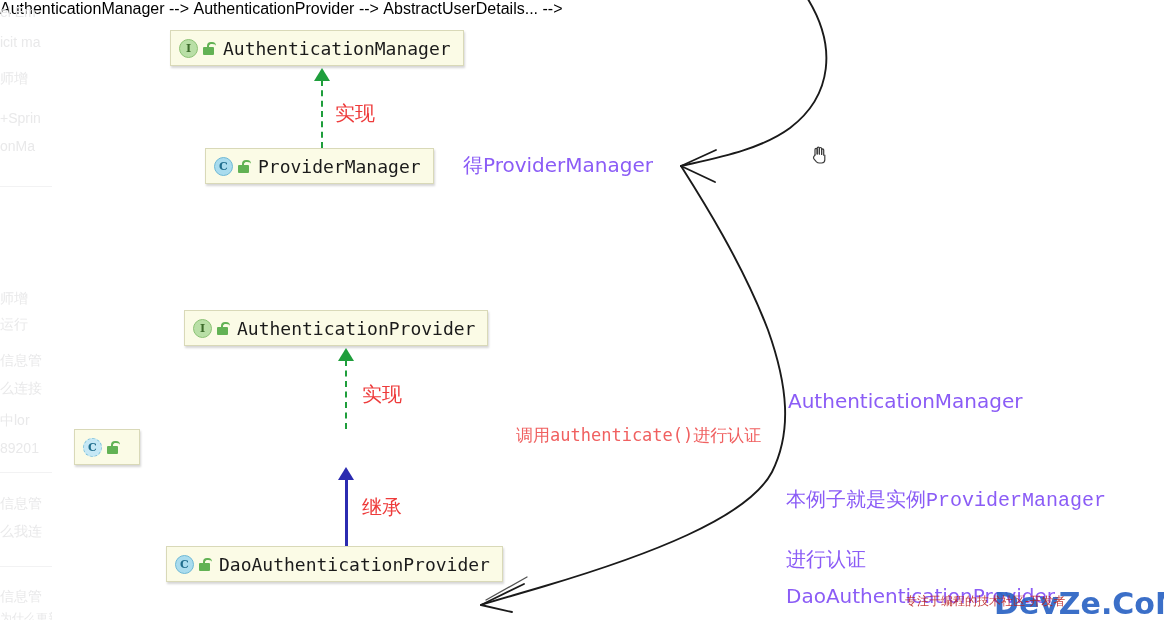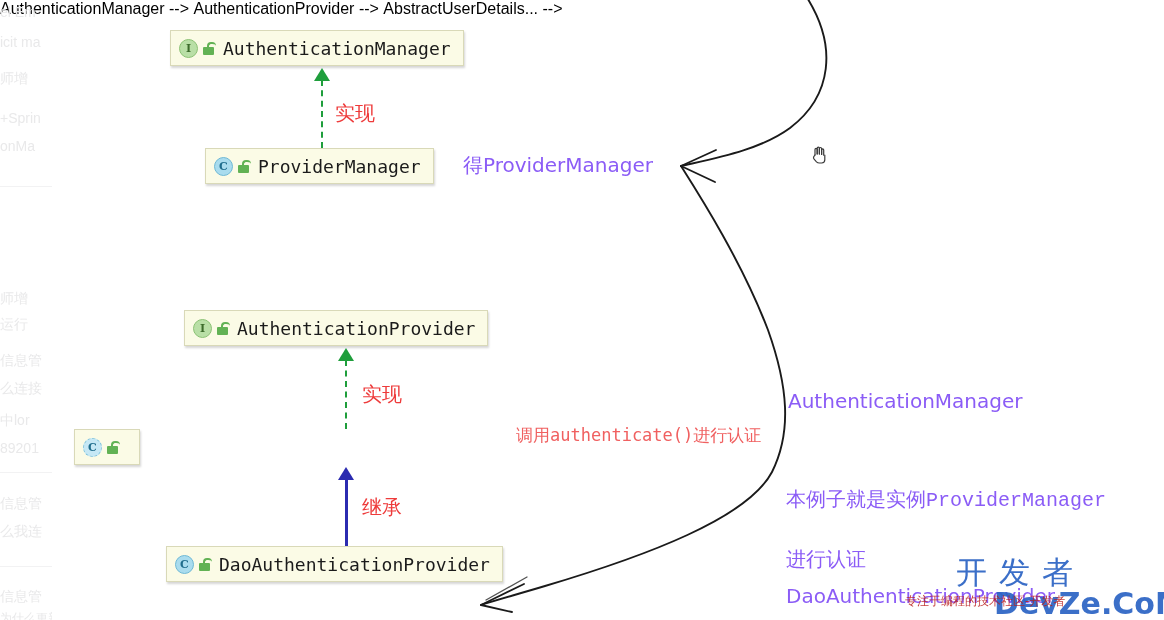--- a/index.html
+++ b/index.html
@@ -239,17 +239,16 @@
         <path d="M7 13 V7.5 a1.1 1.1 0 0 1 2.2 0 V12"></path>
         <path d="M9.2 12 V6.2 a1.1 1.1 0 0 1 2.2 0 V12"></path>
         <path d="M11.4 12 V6.6 a1.1 1.1 0 0 1 2.2 0 V12.4"></path>
         <path d="M13.6 12.4 V8 a1.05 1.05 0 0 1 2.1 0 v5.2"></path>
         <path d="M7 13 l-1.2 1.6 a2.2 2.2 0 0 0 .3 2.6 l2.4 2.6 a4 4 0 0 0 2.9 1.2 h2.3 a3.2 3.2 0 0 0 3.1 -3.2 V13.2"></path>
       </g>
     </svg>
   </div>
 
   
-  <div class="wm wm-cn" style="left:956px;top:552px;">开发者</div>
   <div class="wm wm-en" style="left:994px;top:586px;">DevZe.CoM</div>
   <div class="wm-faint" style="left:905px;top:593px;">专注于编程的技术社区-开发者</div>
 
 </div>
 
 </body></html>

